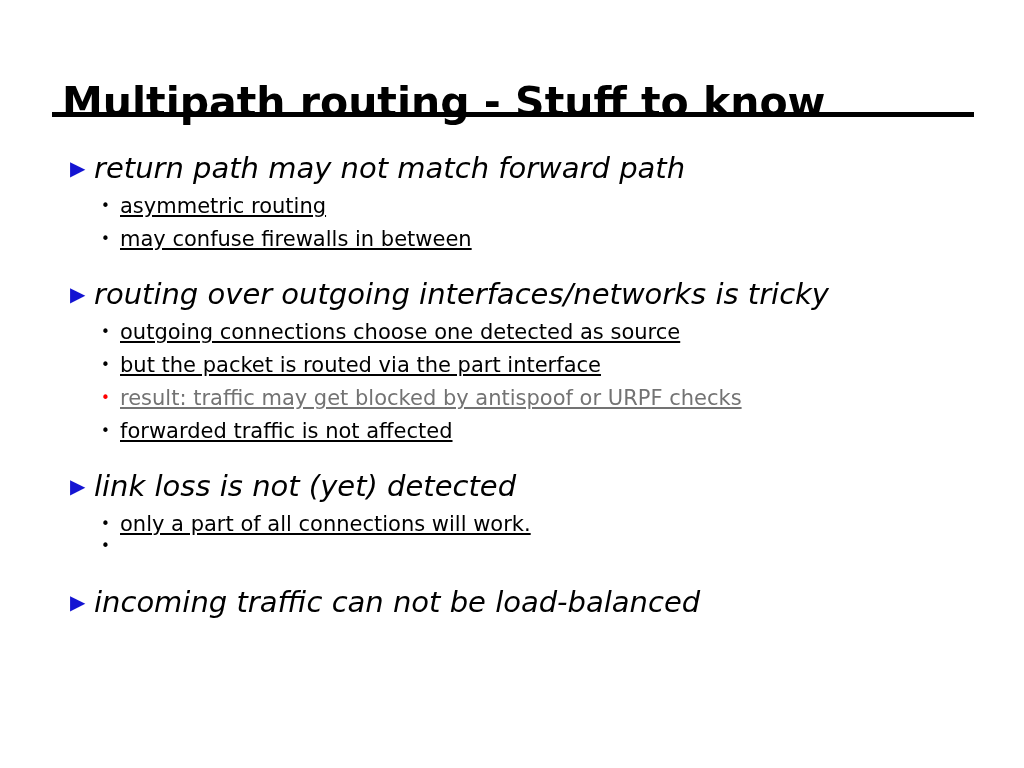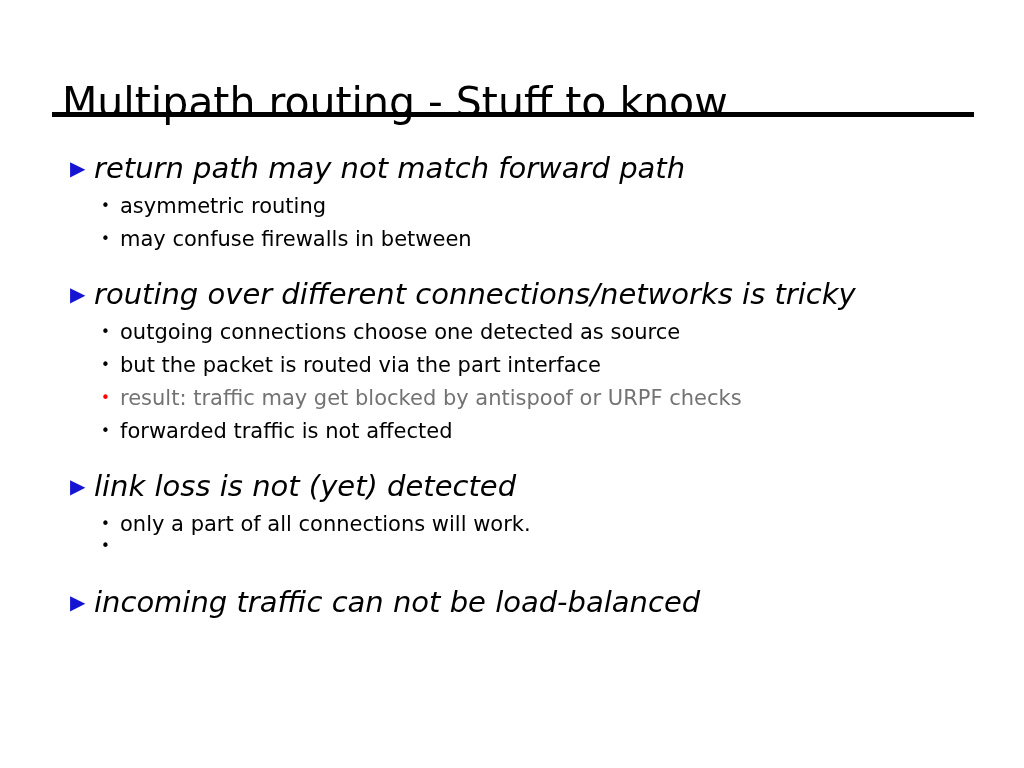--- a/index.html
+++ b/index.html
@@ -19,21 +19,21 @@
     width: 1024px;
     height: 768px;
     box-sizing: border-box;
   }
   .slide-title {
     position: absolute;
     left: 62px;
     top: 52px;
     font-size: 41px;
     line-height: 1.15;
-    font-weight: normal;
+    font-weight: bold;
     letter-spacing: 0px;
     white-space: nowrap;
     text-align: right;
   }
   .title-rule {
     position: absolute;
     left: 52px;
     top: 112px;
     width: 922px;
     height: 5px;
@@ -81,20 +81,21 @@
   .lvl2 .marker {
     width: 19px;
     flex: 0 0 19px;
     font-size: 15px;
     line-height: 1;
     position: relative;
     top: -2px;
   }
   .lvl2 .text {
     white-space: nowrap;
+    text-decoration: underline;
   }
 </style>
 </head>
 <body>
 
 <div class="slide">
 
   <h1 class="slide-title">Multipath routing - Stuff to know</h1>
   <div class="title-rule"></div>
 
@@ -111,21 +112,21 @@
       </div>
       <div class="lvl2">
         <span class="marker">•</span>
         <span class="text">may confuse firewalls in between</span>
       </div>
     </div>
 
     <div class="group">
       <div class="lvl1">
         <span class="marker">▶</span>
-        <span class="text">routing over different connections/networks is tricky</span>
+        <span class="text">routing over outgoing interfaces/networks is tricky</span>
       </div>
       <div class="lvl2">
         <span class="marker">•</span>
         <span class="text">outgoing connections choose one detected as source</span>
       </div>
       <div class="lvl2">
         <span class="marker">•</span>
         <span class="text">but the packet is routed via the part interface</span>
       </div>
       <div class="lvl2">

